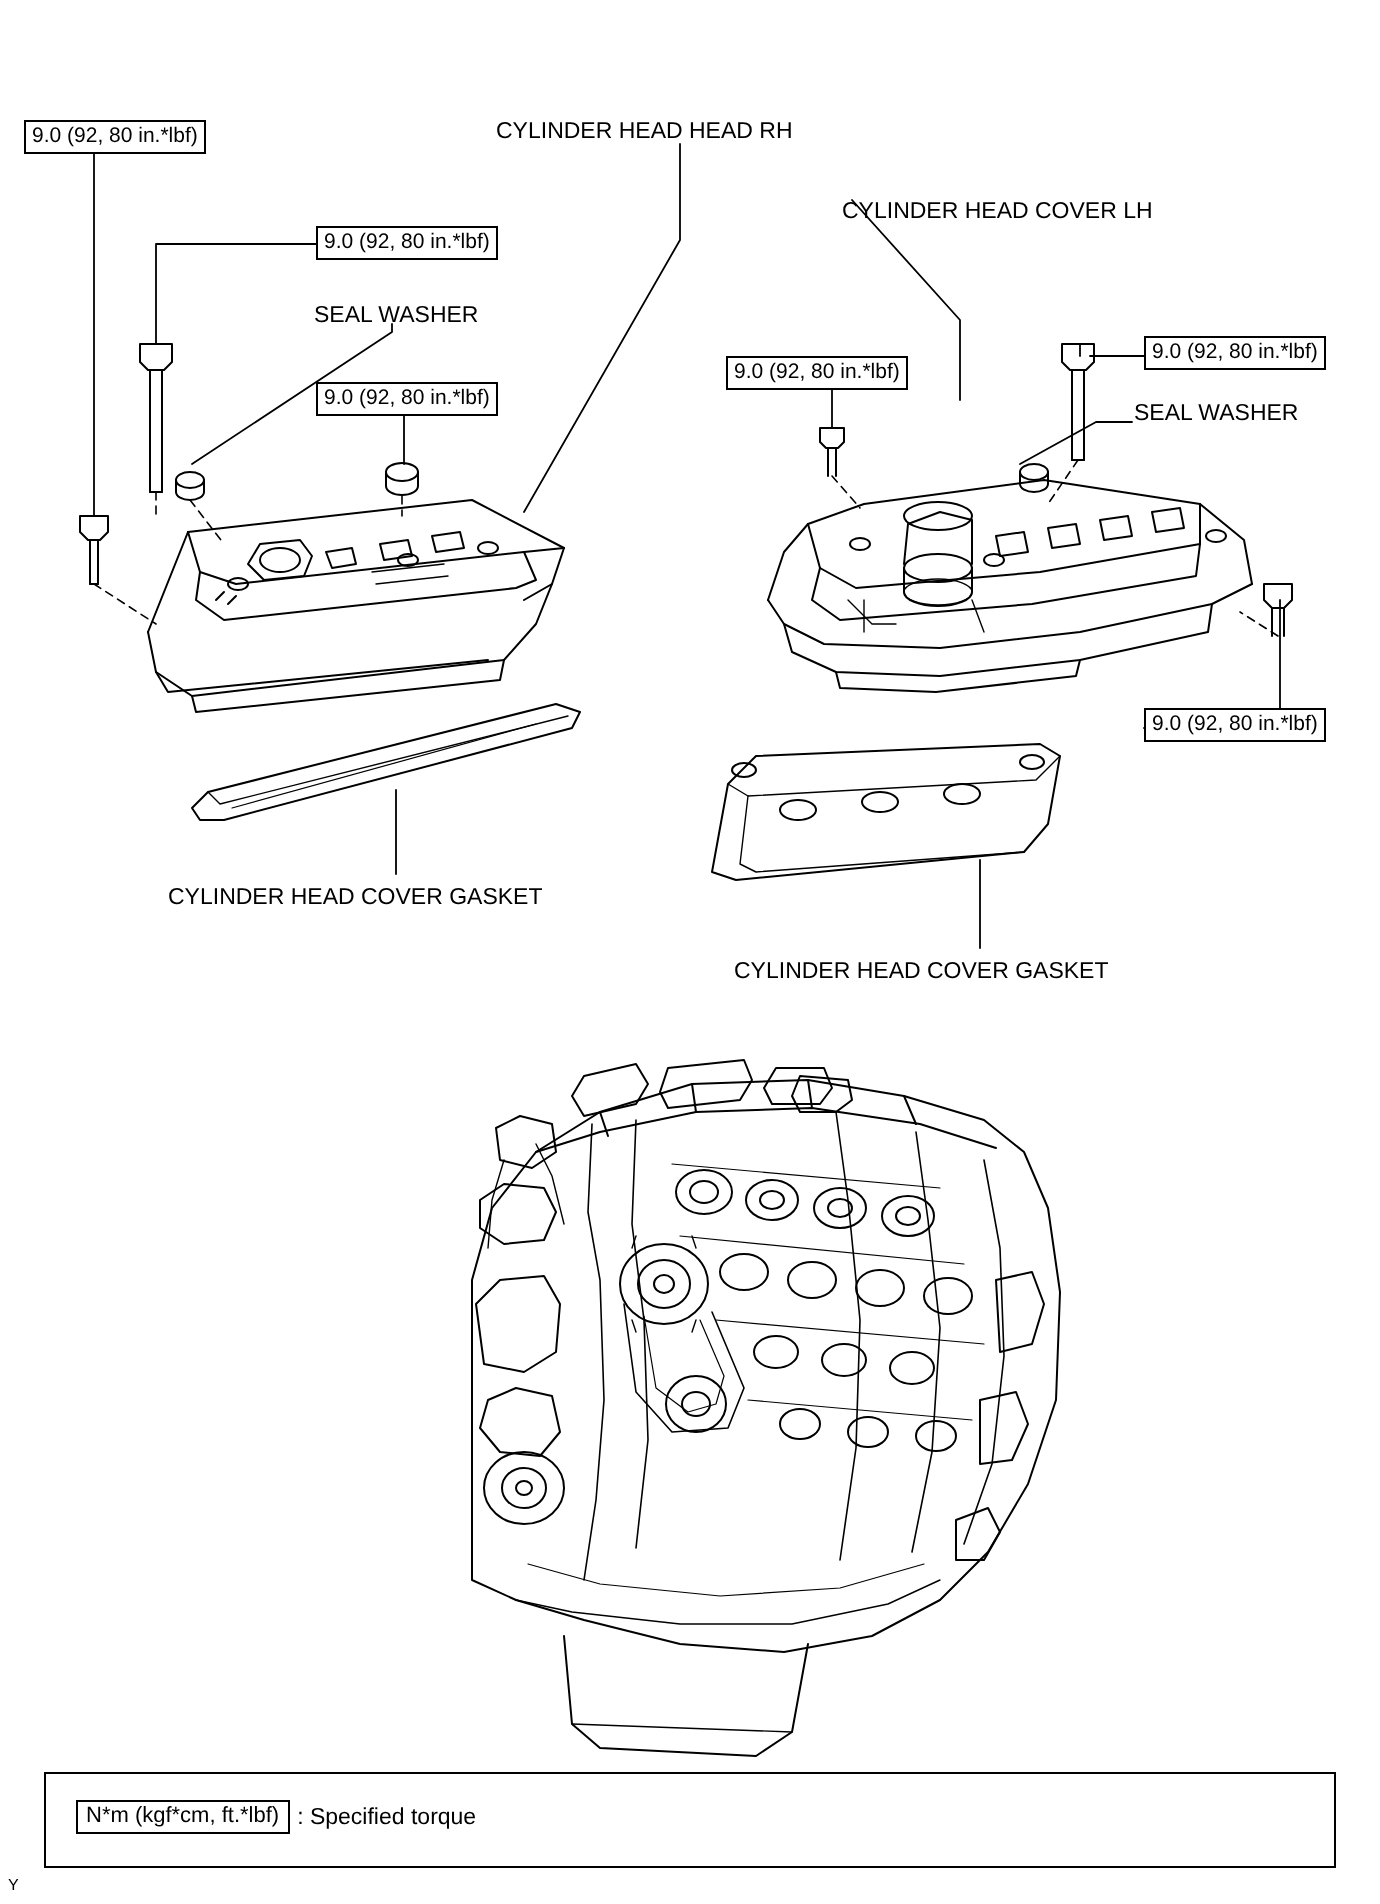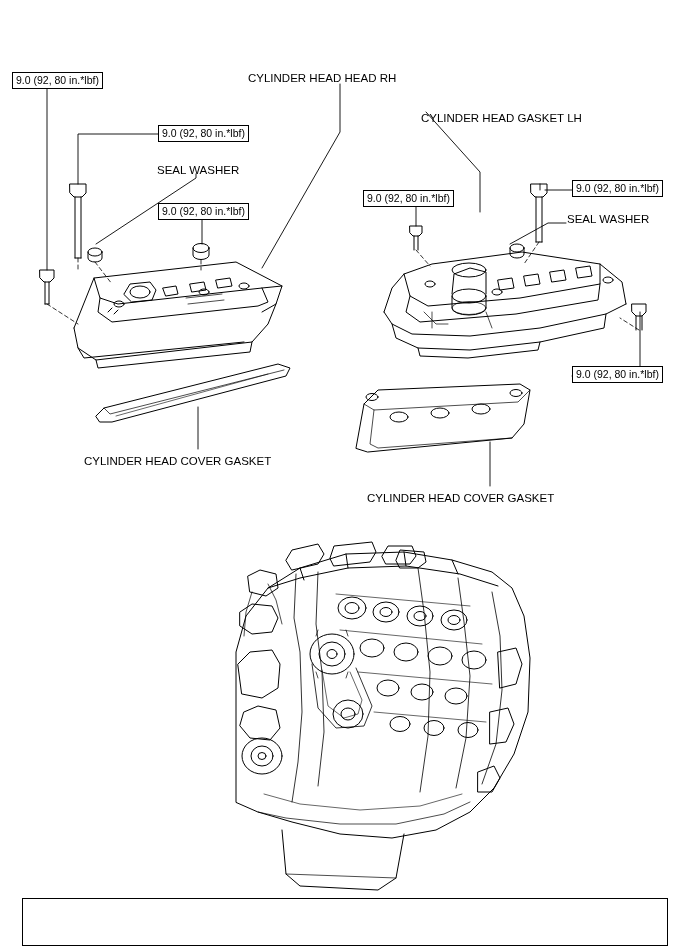--- a/index.html
+++ b/index.html
@@ -10,21 +10,21 @@
   body {
     width: 690px;
     height: 952px;
     position: relative;
     font-family: "Liberation Sans", sans-serif;
     color: #000000;
     overflow: hidden;
   }
   #sheet {
     position: absolute;
-    left: 0; top: 12px;
+    left: 0; top: 0;
     width: 690px;
     height: 922px;
   }
   .lbl {
     position: absolute;
     font-size: 11.5px;
     line-height: 13px;
     white-space: nowrap;
     color: #000;
   }
@@ -260,40 +260,44 @@
       <path d="M258 800 L286 806 L340 812 L396 812 L444 802 L470 790" stroke-width="0.7"></path>
       <path d="M264 782 L300 792 L360 798 L420 794 L462 782" stroke-width="0.6"></path>
 
     </g>
   </svg>
 
   <div class="boxed" style="left:12px; top:60px;">9.0 (92, 80 in.*lbf)</div>
 
   <div class="lbl" style="left:248px; top:60px;">CYLINDER HEAD HEAD RH</div>
 
-  <div class="lbl" style="left:421px; top:100px;">CYLINDER HEAD GASKET LH</div>
+  <div class="lbl" style="left:421px; top:100px;">CYLINDER HEAD COVER LH</div>
 
   <div class="boxed" style="left:158px; top:113px;">9.0 (92, 80 in.*lbf)</div>
 
   <div class="lbl" style="left:157px; top:152px;">SEAL WASHER</div>
 
   <div class="boxed" style="left:572px; top:168px;">9.0 (92, 80 in.*lbf)</div>
 
   <div class="boxed" style="left:363px; top:178px;">9.0 (92, 80 in.*lbf)</div>
 
   <div class="boxed" style="left:158px; top:191px;">9.0 (92, 80 in.*lbf)</div>
 
   <div class="lbl" style="left:567px; top:201px;">SEAL WASHER</div>
 
   <div class="boxed" style="left:572px; top:354px;">9.0 (92, 80 in.*lbf)</div>
 
   <div class="lbl" style="left:84px; top:443px;">CYLINDER HEAD COVER GASKET</div>
 
   <div class="lbl" style="left:367px; top:480px;">CYLINDER HEAD COVER GASKET</div>
 
+  <div class="legend" style="left:38px; top:900px;">
+    <span class="legend-box">N*m (kgf*cm, ft.*lbf)</span>
+    <span>: Specified torque</span>
+  </div>
 
   <div class="frame-line" style="left:22px; top:933px; width:646px; height:1px;"></div>
   <div class="frame-line" style="left:22px; top:886px; width:1px; height:48px;"></div>
   <div class="frame-line" style="left:667px; top:886px; width:1px; height:48px;"></div>
   <div class="frame-line" style="left:22px; top:886px; width:646px; height:1px;"></div>
 
   <div class="corner" style="left:4px; top:938px;">Y</div>
 
 </div>
 

